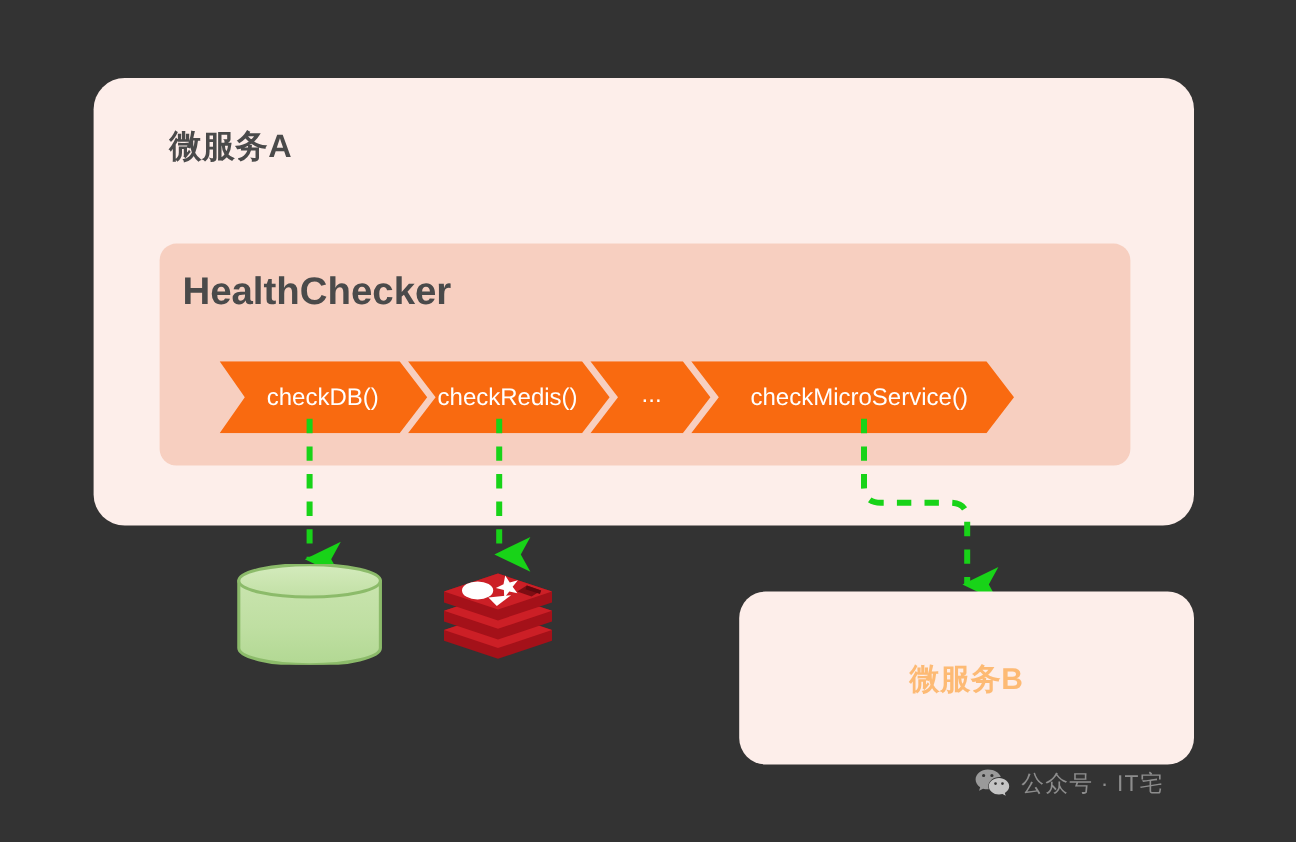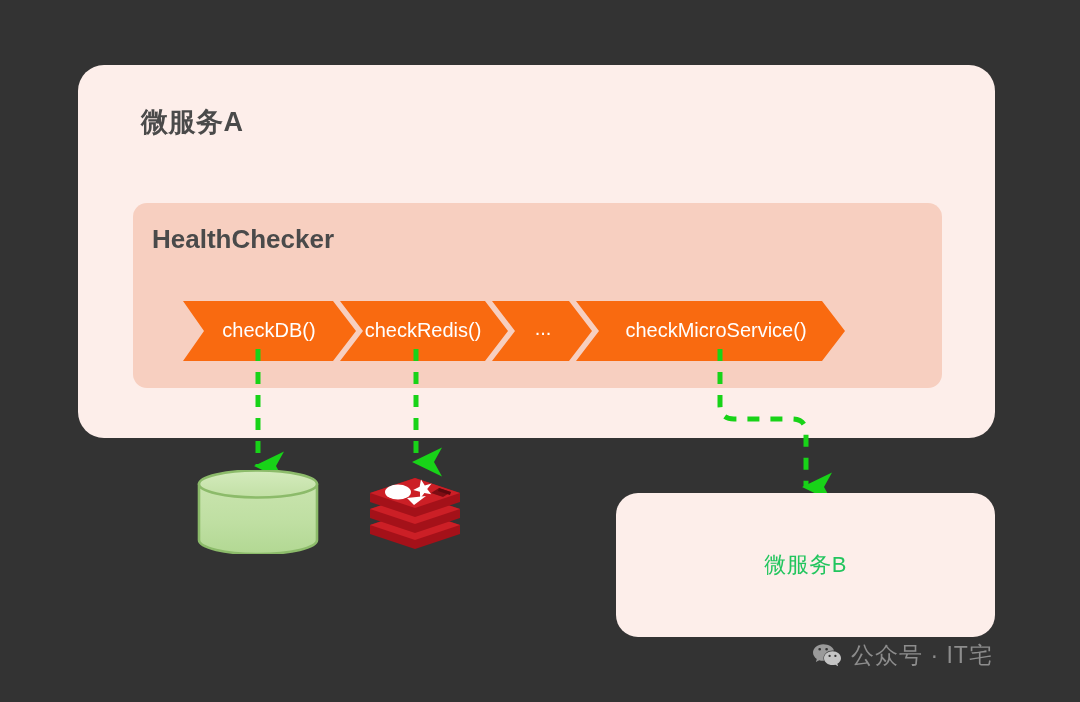--- a/index.html
+++ b/index.html
@@ -52,21 +52,21 @@
     width: 809px;
     height: 185px;
     background: #f7cfc0;
     border-radius: 14px;
     box-sizing: border-box;
   }
   .healthchecker-title {
     position: absolute;
     left: 152px;
     top: 224px;
-    font-size: 26px;
+    font-size: 32px;
     font-weight: bold;
     color: #4a4a4a;
     white-space: nowrap;
   }
 
   
   .chevron-bar {
     position: absolute;
     left: 183px;
     top: 301px;
@@ -122,36 +122,36 @@
   }
   .service-b-title {
     position: absolute;
     left: 616px;
     top: 493px;
     width: 379px;
     height: 144px;
     display: flex;
     align-items: center;
     justify-content: center;
-    font-size: 22px;
-    font-weight: normal;
-    color: #22c55e;
+    font-size: 25px;
+    font-weight: bold;
+    color: #fdba74;
     letter-spacing: 0.5px;
   }
 
   
   .watermark {
     position: absolute;
     left: 812px;
     top: 640px;
     display: flex;
     align-items: center;
     gap: 9px;
     color: #8d8d8d;
-    font-size: 23px;
+    font-size: 19px;
     letter-spacing: 1px;
     white-space: nowrap;
   }
   .wechat-icon {
     display: block;
     width: 30px;
     height: 26px;
   }
 </style>
 </head>

